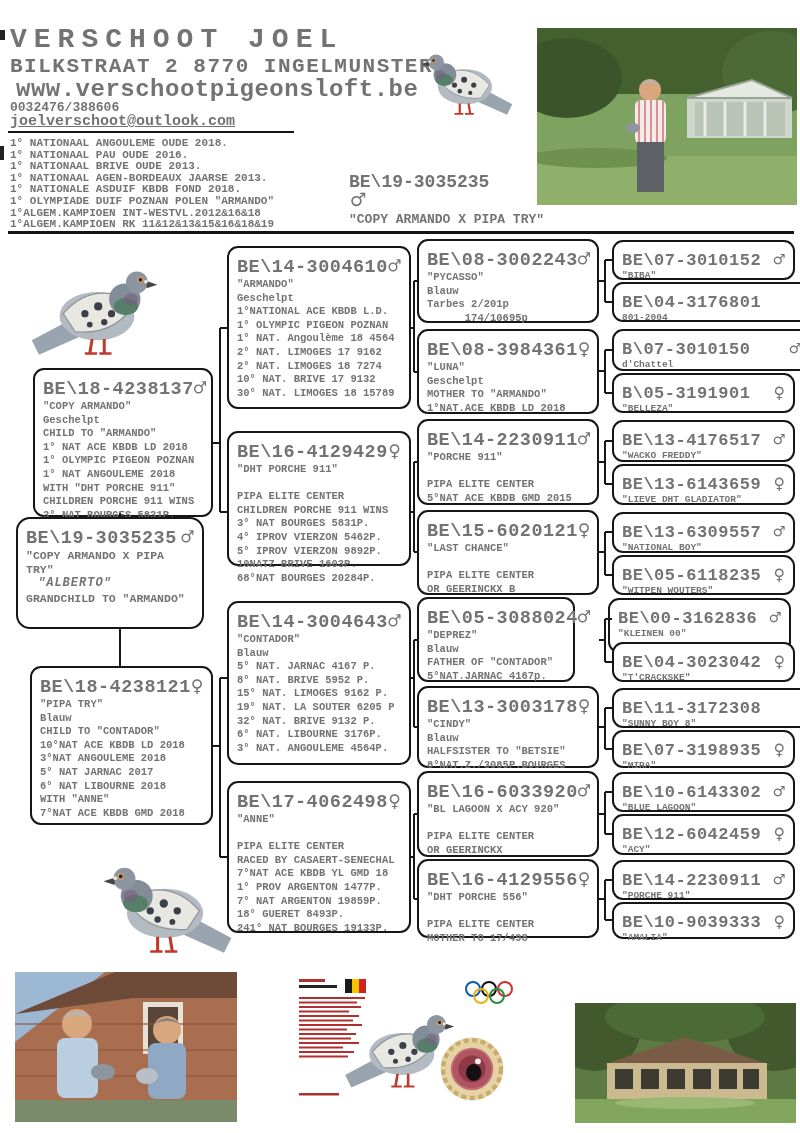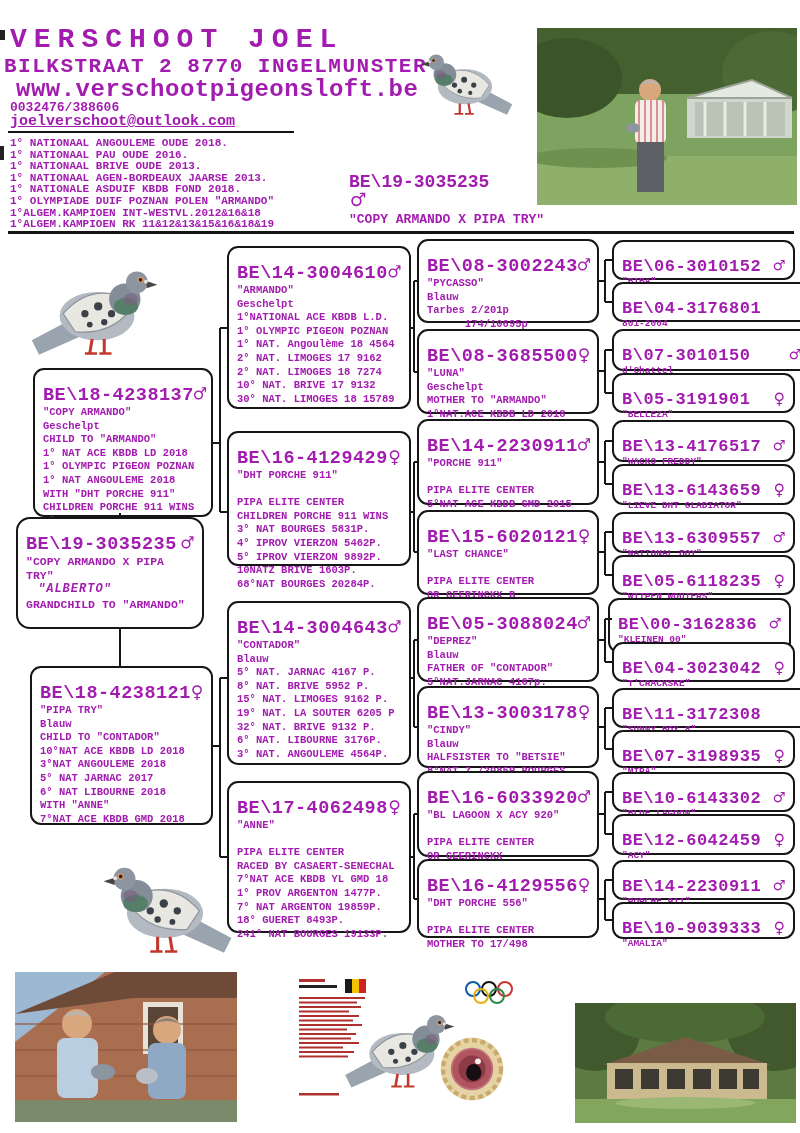--- a/index.html
+++ b/index.html
@@ -1,33 +1,33 @@
 <!DOCTYPE html>
 <html><head>
 <meta charset="utf-8">
 <style>
   html,body{margin:0;padding:0;background:#e9e9e9;}
   .page{position:relative;width:800px;height:1133px;background:#ffffff;overflow:hidden;
-        font-family:"Liberation Mono","DejaVu Sans Mono",monospace;color:#a21caf;}
+        font-family:"Liberation Mono","DejaVu Sans Mono",monospace;color:#737373;}
   
   .hdr-name{position:absolute;left:10px;top:24px;font-size:28px;font-weight:bold;letter-spacing:7px;white-space:nowrap;}
-  .hdr-addr{position:absolute;left:4px;top:55px;font-size:21px;font-weight:bold;letter-spacing:1.5px;white-space:nowrap;}
+  .hdr-addr{position:absolute;left:10px;top:55px;font-size:21px;font-weight:bold;letter-spacing:1.5px;white-space:nowrap;}
   .hdr-site{position:absolute;left:16px;top:76px;font-size:24px;font-weight:bold;letter-spacing:.5px;white-space:nowrap;}
   .hdr-phone{position:absolute;left:10px;top:100px;font-size:13px;font-weight:bold;}
   .hdr-email{position:absolute;left:10px;top:113px;font-size:15px;font-weight:bold;text-decoration:underline;}
   .rule-short{position:absolute;left:8px;top:131px;width:286px;height:2px;background:#141414;}
   .achv{position:absolute;left:10px;top:138px;font-size:11px;font-weight:bold;line-height:11.6px;white-space:pre;}
   .rule-long{position:absolute;left:8px;top:231px;width:786px;height:3px;background:#141414;}
   .subj-ring{position:absolute;left:349px;top:172px;font-size:18px;font-weight:bold;white-space:nowrap;}
   .subj-sex{position:absolute;left:351px;top:186px;font-size:24px;font-weight:bold;font-family:"DejaVu Sans Mono","DejaVu Sans",monospace;}
   .subj-title{position:absolute;left:349px;top:212px;font-size:13px;font-weight:bold;white-space:nowrap;}
   .scanmark{position:absolute;background:#222;}
   
   .bx,.sb{position:absolute;border:2px solid #161616;border-radius:11px;background:#fff;box-sizing:border-box;}
-  .hd{display:flex;justify-content:space-between;align-items:flex-start;padding:15px 8px 0 8px;}
+  .hd{display:flex;justify-content:space-between;align-items:flex-start;padding:9px 8px 0 8px;}
   .rg{font-size:18.5px;font-weight:bold;letter-spacing:.5px;white-space:nowrap;}
   .sx{font-size:21px;line-height:18px;font-weight:bold;font-family:"DejaVu Sans Mono","DejaVu Sans",monospace;}
   .ln{padding:0 8px;font-size:10.5px;font-weight:bold;line-height:13.6px;}
   .ln>div{white-space:pre;}
   .sb .rg{font-size:17px;}
   .sb .sx{font-size:19px;line-height:17px;}
   .nm{padding:0 8px;font-size:9.5px;font-weight:bold;white-space:pre;}
   .nick{padding:0 8px 0 20px;font-size:12px;font-weight:bold;font-style:italic;letter-spacing:1px;}
   .note{padding:2px 8px 0 8px;font-size:11.5px;font-weight:bold;}
   .connectors{position:absolute;left:0;top:0;pointer-events:none;}
@@ -253,21 +253,21 @@
       </div>
     <div class="ln">
         <div>"PYCASSO"</div>
         <div>Blauw</div>
         <div>Tarbes 2/201p</div>
         <div>      174/10695p</div>
       </div>
   </div>
   <div class="bx" style="left:417px;top:329px;width:182px;height:85px">
     <div class="hd">
-        <span class="rg">BE\08-3685500</span>
+        <span class="rg">BE\08-3984361</span>
         <span class="sx">♀</span>
       </div>
     <div class="ln">
         <div>"LUNA"</div>
         <div>Geschelpt</div>
         <div>MOTHER TO "ARMANDO"</div>
         <div>1°NAT.ACE KBDB LD 2018</div>
       </div>
   </div>
   <div class="bx" style="left:417px;top:419px;width:182px;height:86px">
@@ -287,21 +287,21 @@
         <span class="rg">BE\15-6020121</span>
         <span class="sx">♀</span>
       </div>
     <div class="ln">
         <div>"LAST CHANCE"</div>
         <div>&nbsp;</div>
         <div>PIPA ELITE CENTER</div>
         <div>OR GEERINCKX B</div>
       </div>
   </div>
-  <div class="bx" style="left:417px;top:597px;width:182px;height:85px">
+  <div class="bx" style="left:417px;top:597px;width:158px;height:85px">
     <div class="hd">
         <span class="rg">BE\05-3088024</span>
         <span class="sx">♂</span>
       </div>
     <div class="ln">
         <div>"DEPREZ"</div>
         <div>Blauw</div>
         <div>FATHER OF "CONTADOR"</div>
         <div>5°NAT.JARNAC 4167p.</div>
       </div>
@@ -339,21 +339,21 @@
         <div>"DHT PORCHE 556"</div>
         <div>&nbsp;</div>
         <div>PIPA ELITE CENTER</div>
         <div>MOTHER TO 17/498</div>
       </div>
   </div>
 
   
   <div class="sb" style="left:612px;top:240px;width:183px;height:40px">
     <div class="hd">
-        <span class="rg">BE\06-3010152</span>
+        <span class="rg">BE\07-3010152</span>
         <span class="sx">♂</span>
       </div>
     <div class="nm">"BIBA"</div>
   </div>
   <div class="sb" style="left:612px;top:282px;width:217px;height:40px">
     <div class="hd">
         <span class="rg">BE\04-3176801</span>
         <span class="sx">♀</span>
       </div>
     <div class="nm">801-2004</div>

